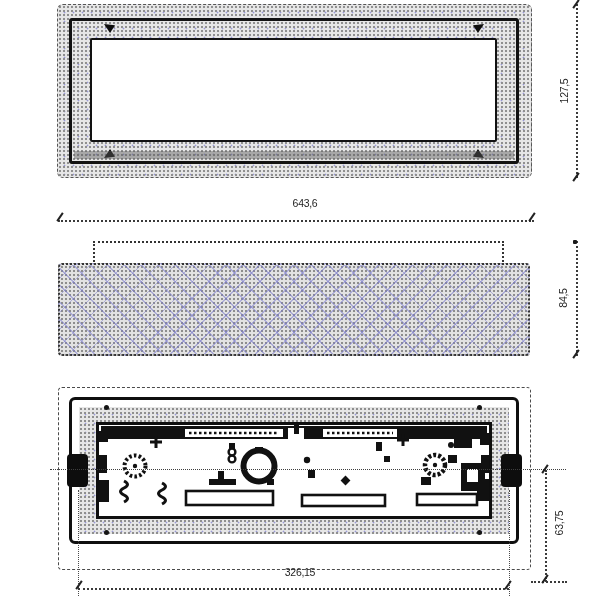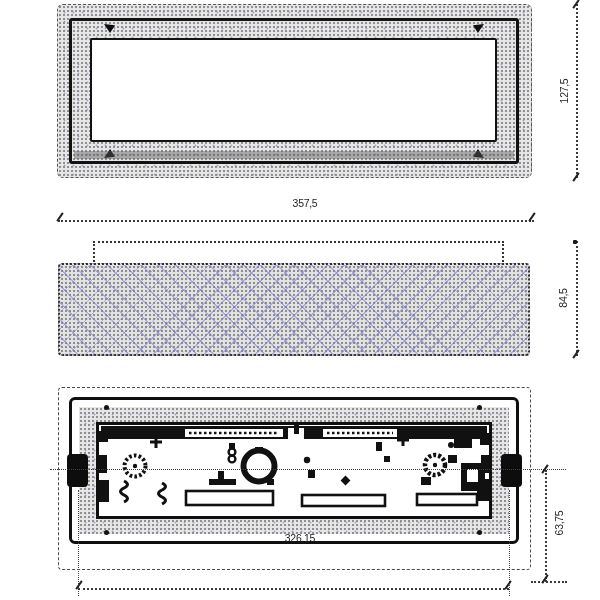--- a/index.html
+++ b/index.html
@@ -59,21 +59,21 @@
 
       <div class="abs" style="left:2px;right:2px;bottom:2px;height:8px;background:rgba(90,90,90,.45);"></div>
     </div>
   </div>
 
   <div class="dimline-v" style="left:576px;top:4px;height:174px;"></div>
   <div class="tick" style="left:571px;top:3px;"></div>
   <div class="tick" style="left:571px;top:176px;"></div>
   <div class="dimtext rot" style="left:534px;top:84px;width:60px;height:14px;">127,5</div>
 
-  <div class="dimtext" style="left:255px;top:196px;width:100px;height:14px;">357,5</div>
+  <div class="dimtext" style="left:255px;top:196px;width:100px;height:14px;">643,6</div>
   <div class="dimline-h" style="left:58px;top:220px;width:476px;"></div>
   <div class="tick" style="left:55px;top:216px;"></div>
   <div class="tick" style="left:527px;top:216px;"></div>
 
   <div class="abs" style="left:93px;top:241px;width:411px;height:24px;border:2px dotted #333;background:#ffffff;"></div>
   <div class="abs stipple-x" style="left:58px;top:263px;width:472px;height:93px;border:2.5px dotted #333;border-radius:4px;"></div>
 
   <div class="dimline-v" style="left:576px;top:241px;height:115px;"></div>
   <div class="enddot" style="left:573px;top:240px;"></div>
   <div class="tick" style="left:571px;top:353px;"></div>
@@ -152,21 +152,21 @@
     </div>
   </div>
 
   <div class="lug" style="left:67px;top:454px;"></div>
   <div class="lug" style="left:501px;top:454px;"></div>
 
   <div class="dimline-h" style="left:50px;top:469px;width:516px;border-top:1.8px dotted #3f3f3f;"></div>
 
   <div class="extline-v" style="left:78px;top:490px;height:106px;"></div>
   <div class="extline-v" style="left:509px;top:490px;height:106px;"></div>
-  <div class="dimtext" style="left:250px;top:531px;width:100px;height:14px;">326,15</div>
+  <div class="dimtext" style="left:250px;top:565px;width:100px;height:14px;">326,15</div>
   <div class="dimline-h" style="left:78px;top:588px;width:431px;"></div>
   <div class="tick" style="left:74px;top:584px;"></div>
   <div class="tick" style="left:503px;top:584px;"></div>
 
   <div class="dimline-v" style="left:545px;top:470px;height:112px;"></div>
   <div class="dimline-h" style="left:531px;top:581px;width:36px;"></div>
   <div class="tick" style="left:540px;top:468px;"></div>
   <div class="tick" style="left:540px;top:578px;"></div>
   <div class="dimtext rot" style="left:529px;top:516px;width:60px;height:14px;">63,75</div>
 

